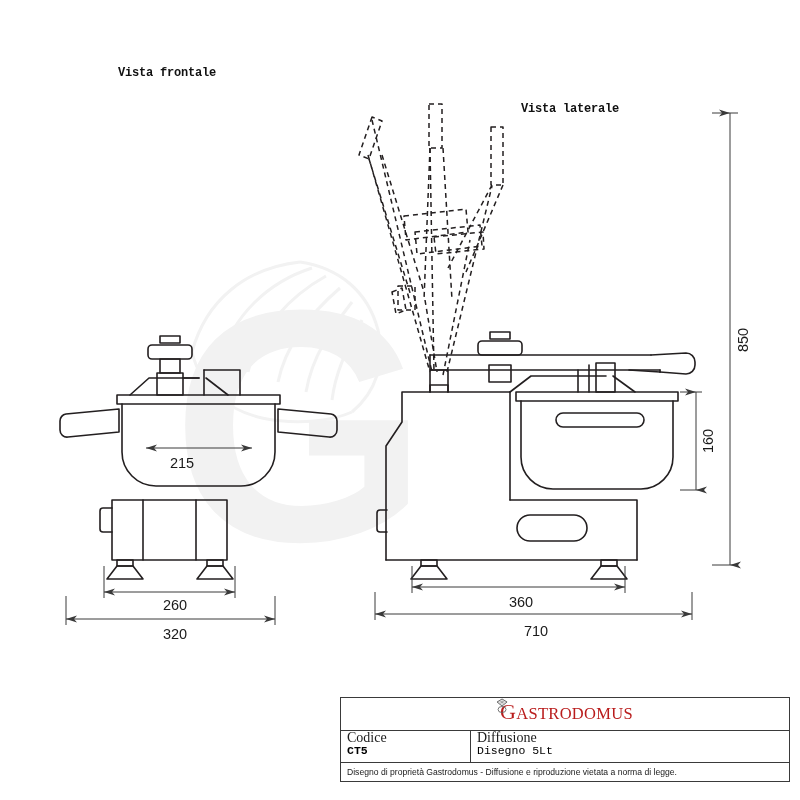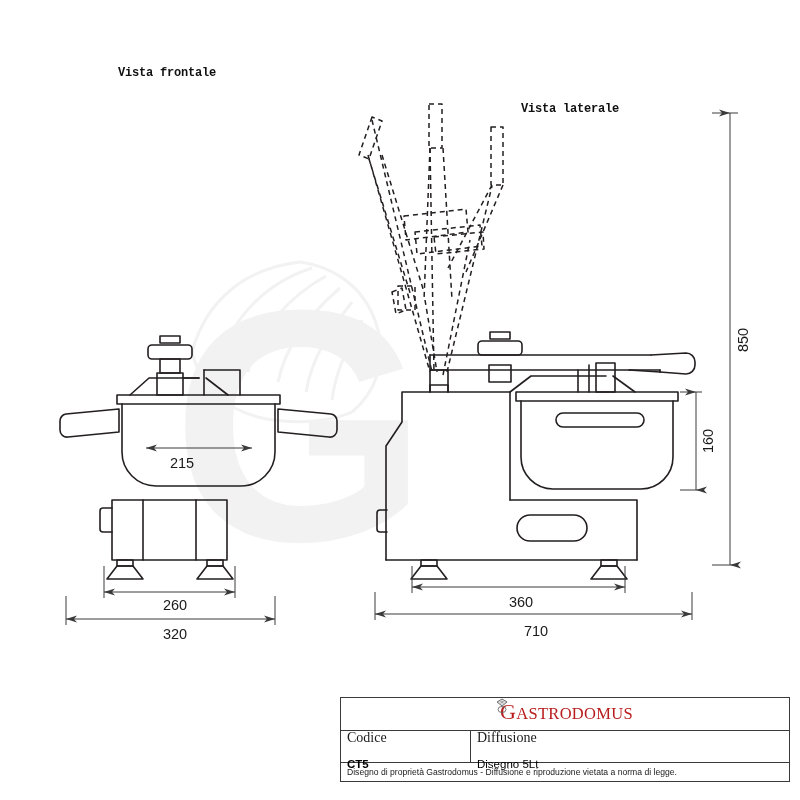--- a/index.html
+++ b/index.html
@@ -71,22 +71,22 @@
   .tb-cap {
     font-size: 14px;
     line-height: 10px;
     color: #1a1a1a;
     font-family: Liberation Serif, serif;
   }
   .tb-val {
     font-size: 11.5px;
     line-height: 14px;
     color: #000;
-    font-family: Liberation Sans, sans-serif;
-    margin-top: 14px;
+    font-family: Liberation Mono, monospace;
+    margin-top: 1px;
   }
   .tb-val.bold { font-weight: bold; }
   #tb-note-row {
     height: 18px;
     display: flex;
     align-items: center;
     padding-left: 6px;
     box-sizing: border-box;
     text-align: center;
   }

